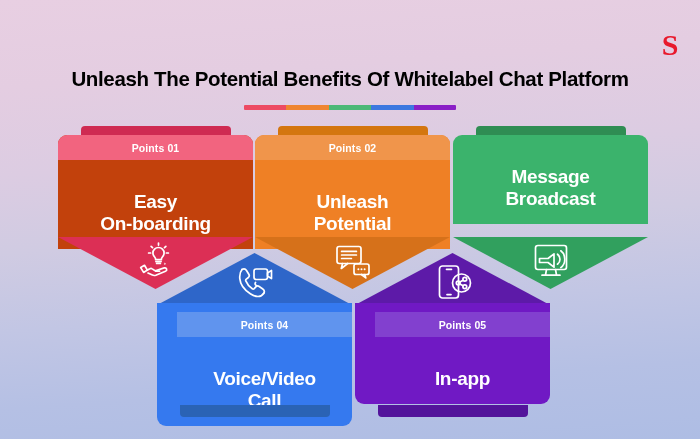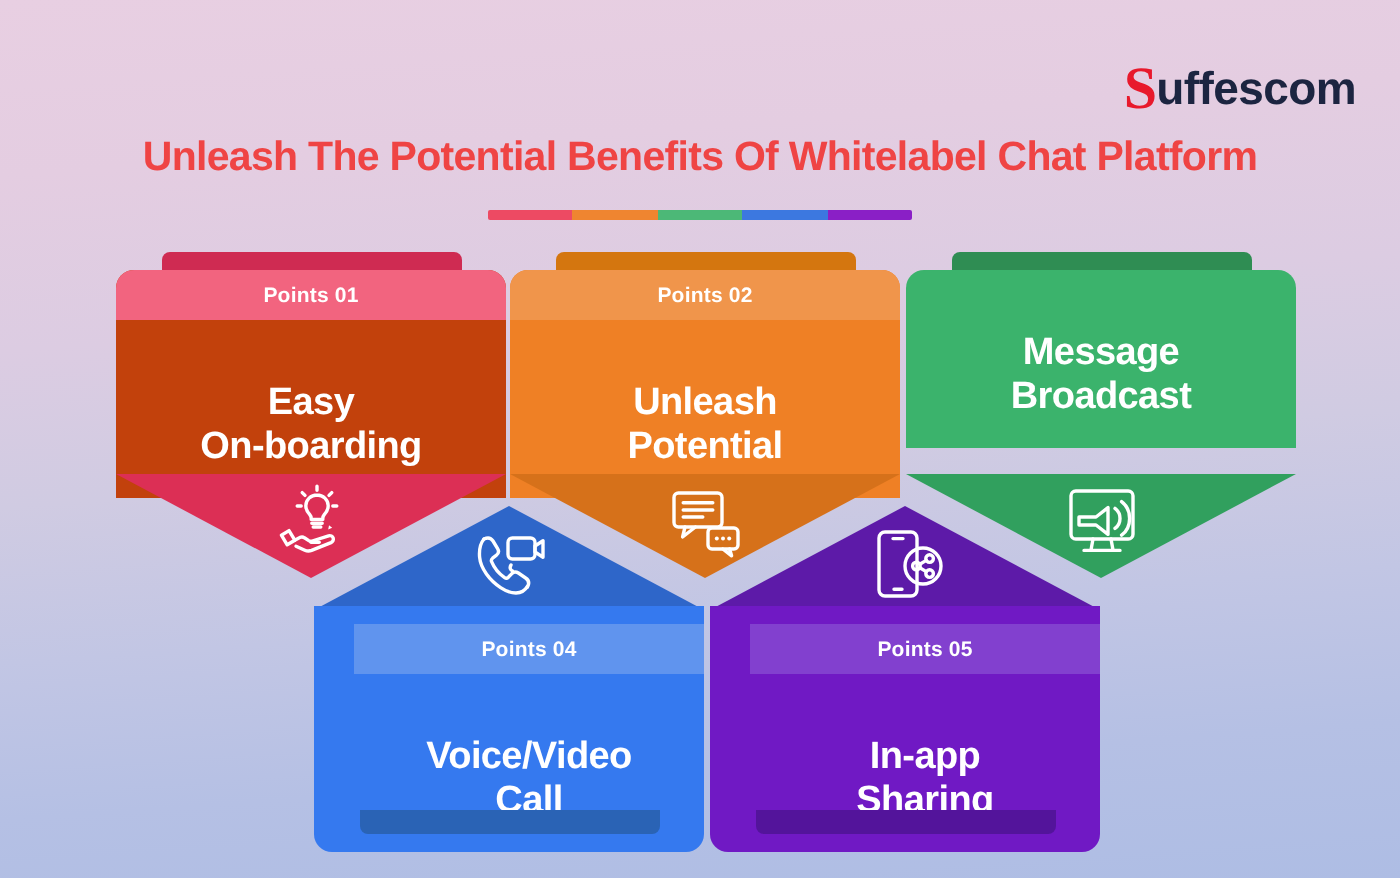--- a/index.html
+++ b/index.html
@@ -29,21 +29,21 @@
     line-height:1; transform:translateY(2px);
   }
   .logo-text {
     font-size:23px; font-weight:bold; color:#1c2541;
     line-height:1; letter-spacing:-0.3px;
   }
 
   .page-title {
     position:absolute; top:67px; left:0; right:0;
     text-align:center;
-    font-size:20.5px; font-weight:bold; color:#ef4444;
+    font-size:20.5px; font-weight:bold; color:#000000;
     letter-spacing:-0.35px;
   }
 
   .divider {
     position:absolute; top:105px; left:50%;
     transform:translateX(-50%);
     width:212px; height:5px; border-radius:1px;
     display:flex; overflow:hidden;
   }
   .divider span { flex:1 1 20%; height:100%; }
@@ -115,21 +115,20 @@
   svg.ic { display:block; width:100%; height:100%; }
   svg.ic * { stroke:#ffffff; fill:none; stroke-width:1.7;
              stroke-linecap:round; stroke-linejoin:round; }
   svg.ic .fl { fill:#ffffff; stroke:none; }
 </style>
 </head>
 <body>
 
 <div class="logo">
   <span class="logo-s" style="color: rgb(232, 25, 44);">S</span>
-  <span class="logo-text" style="color: rgb(28, 37, 65);">uffescom</span>
 </div>
 
 <div class="page-title">Unleash The Potential Benefits Of Whitelabel Chat Platform</div>
 
 <div class="divider">
   <span style="background: rgb(237, 74, 99);"></span>
   <span style="background: rgb(239, 133, 48);"></span>
   <span style="background: rgb(76, 184, 119);"></span>
   <span style="background: rgb(60, 120, 224);"></span>
   <span style="background: rgb(138, 31, 198);"></span>
@@ -231,17 +230,16 @@
         <circle cx="25.2" cy="20" r="1.9"></circle>
         <circle cx="31.8" cy="23.8" r="1.9"></circle>
         <path d="M26.9 19.1l3.2-1.9M26.9 20.9l3.2 1.9"></path>
       </svg>
     </div>
     <div class="body-box-up" style="top:50px;background:#7019c4">
       <div style="height:9px;background:#7019c4"></div>
       <div class="points-band" style="background:#8240cf">Points 05</div>
       <div class="card-title">
         <div>In-app</div>
-        <div>Sharing</div>
       </div>
     </div>
     <div class="tab-bottom" style="top:152px;background:#53149b"></div>
   </div>
 
 </body></html>

